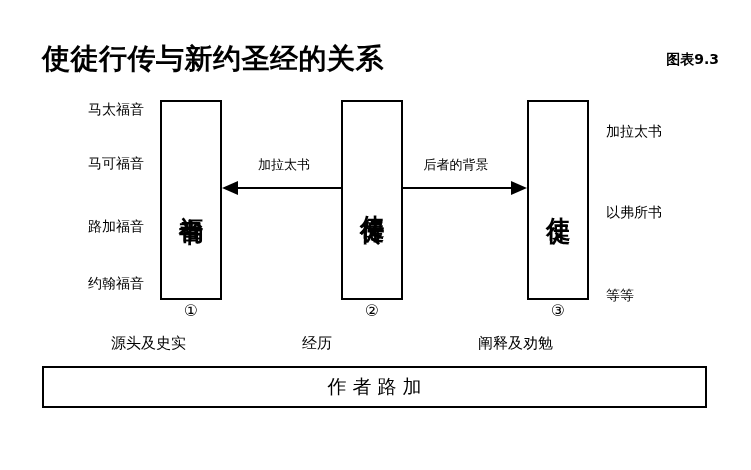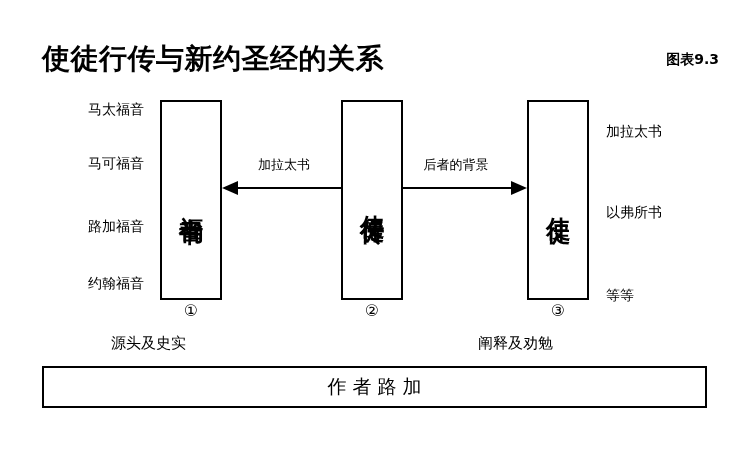--- a/index.html
+++ b/index.html
@@ -206,19 +206,20 @@
   </svg>
   <div class="arrow-caption" id="caption-right">
     <div>后者的背景</div>
   </div>
 
   <div class="circled-num" id="num-1">①</div>
   <div class="circled-num" id="num-2">②</div>
   <div class="circled-num" id="num-3">③</div>
 
   <div class="sub-caption" id="sub-1">源头及史实</div>
+  <div class="sub-caption" id="sub-2">经历</div>
   <div class="sub-caption" id="sub-3">阐释及劝勉</div>
 
   <div id="bottom-bar">
     <div class="bottom-cell" id="bottom-cell-left">作者路加</div>
   </div>
 
 </div>
 
 </body></html>

